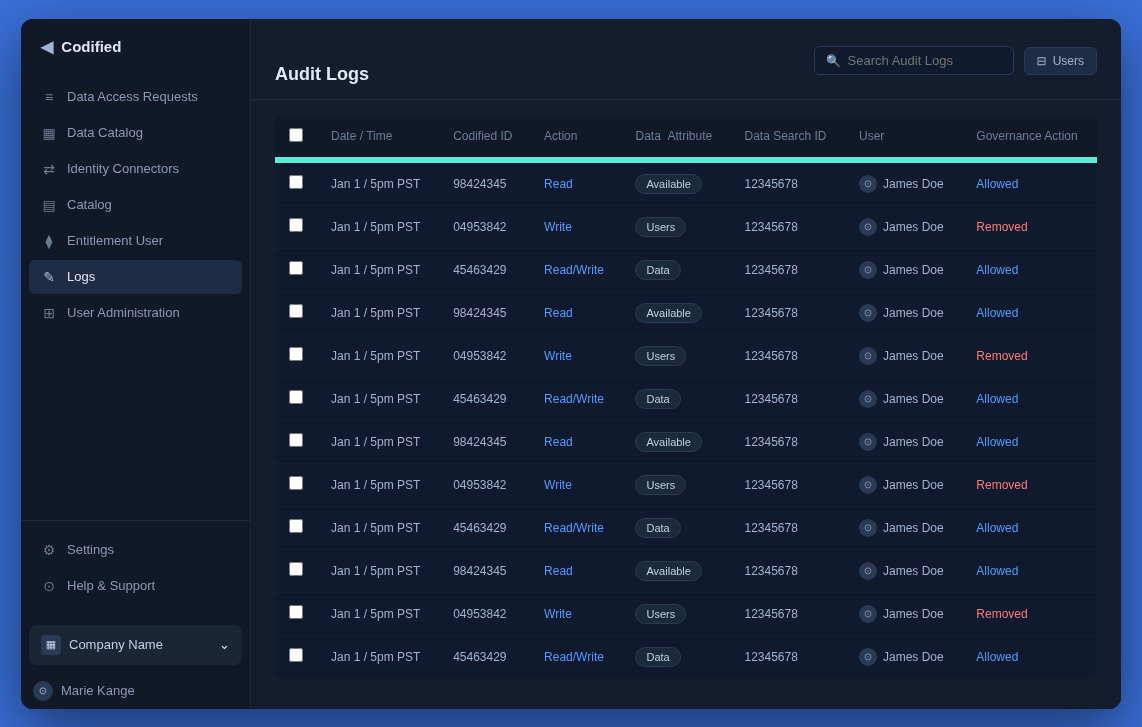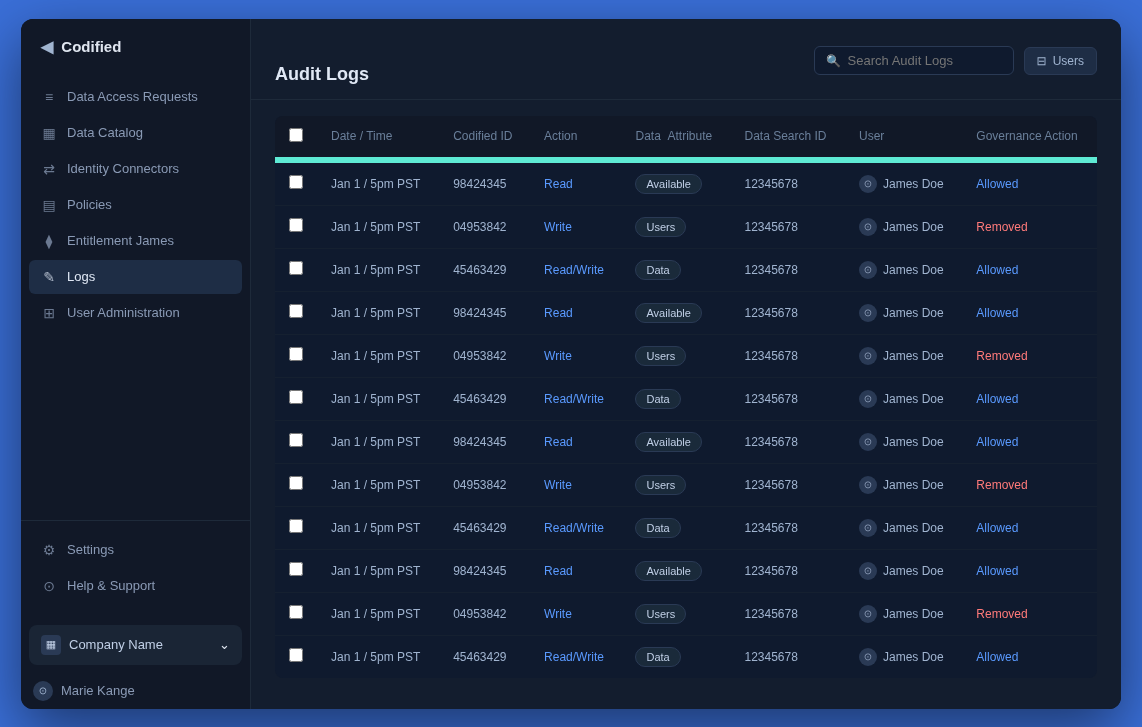--- a/index.html
+++ b/index.html
@@ -272,25 +272,25 @@
         <div class="nav-item">
           <span class="nav-icon">▦</span>
           <span>Data Catalog</span>
         </div>
         <div class="nav-item">
           <span class="nav-icon">⇄</span>
           <span>Identity Connectors</span>
         </div>
         <div class="nav-item">
           <span class="nav-icon">▤</span>
-          <span>Policies</span>
+          <span>Catalog</span>
         </div>
         <div class="nav-item">
           <span class="nav-icon">⧫</span>
-          <span>Entitlement James</span>
+          <span>Entitlement User</span>
         </div>
         <div class="nav-item active">
           <span class="nav-icon">✎</span>
           <span>Logs</span>
         </div>
         <div class="nav-item">
           <span class="nav-icon">⊞</span>
           <span>User Administration</span>
         </div>
       </nav>

